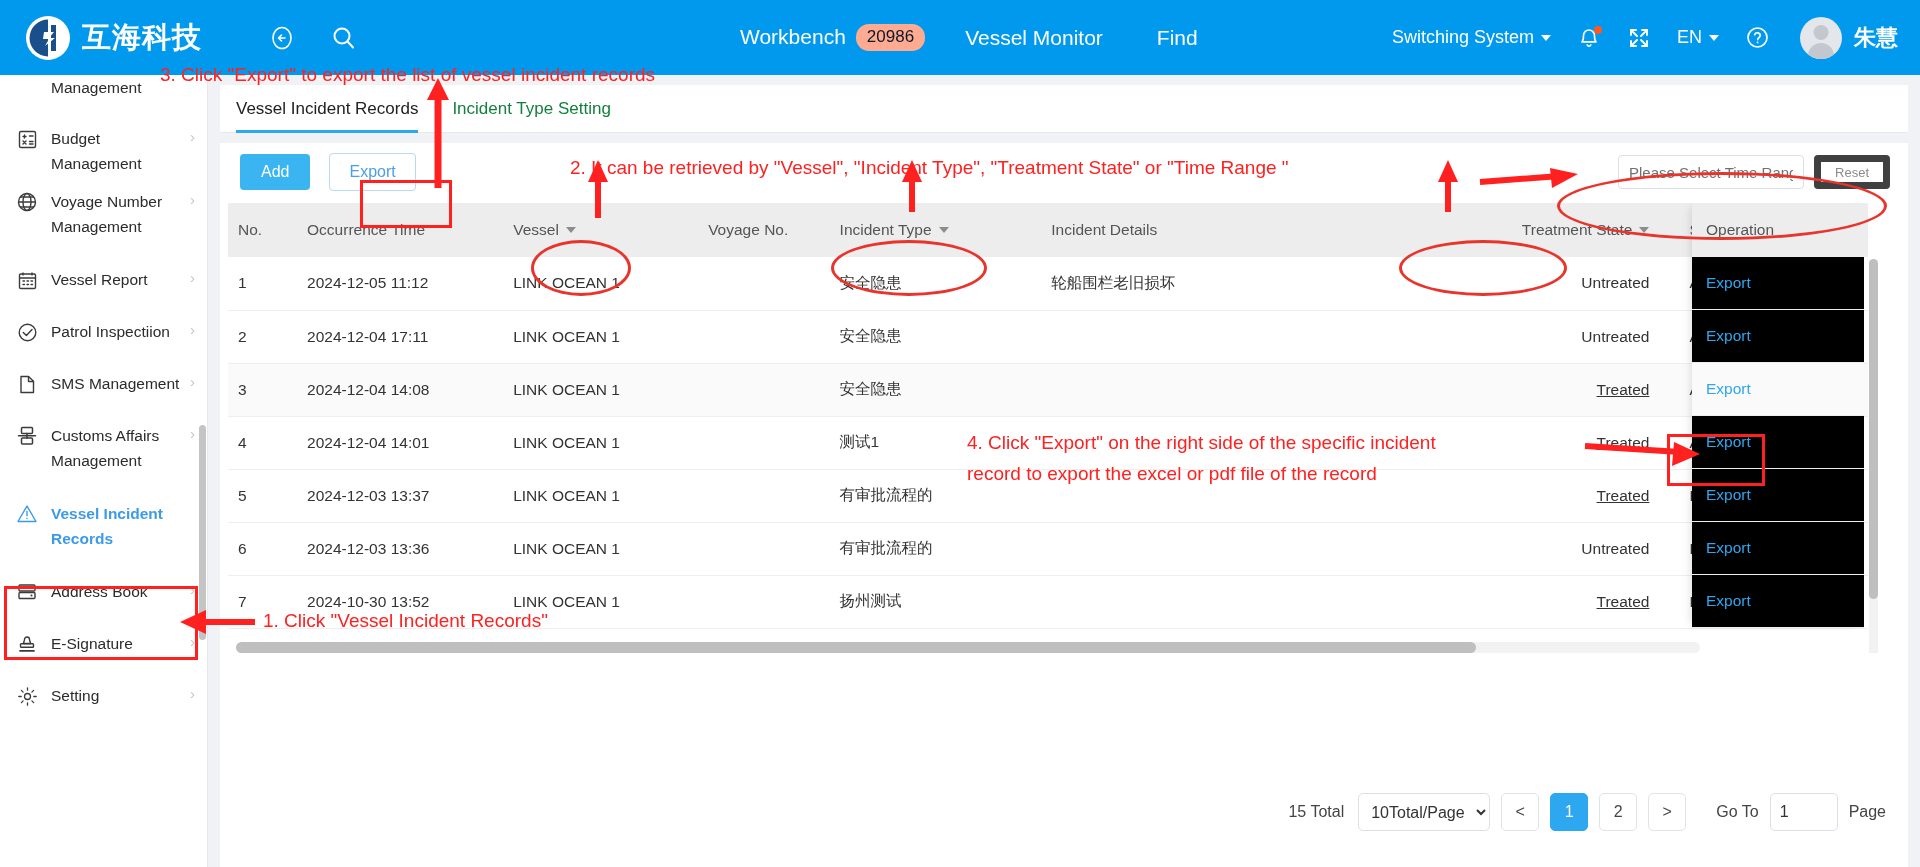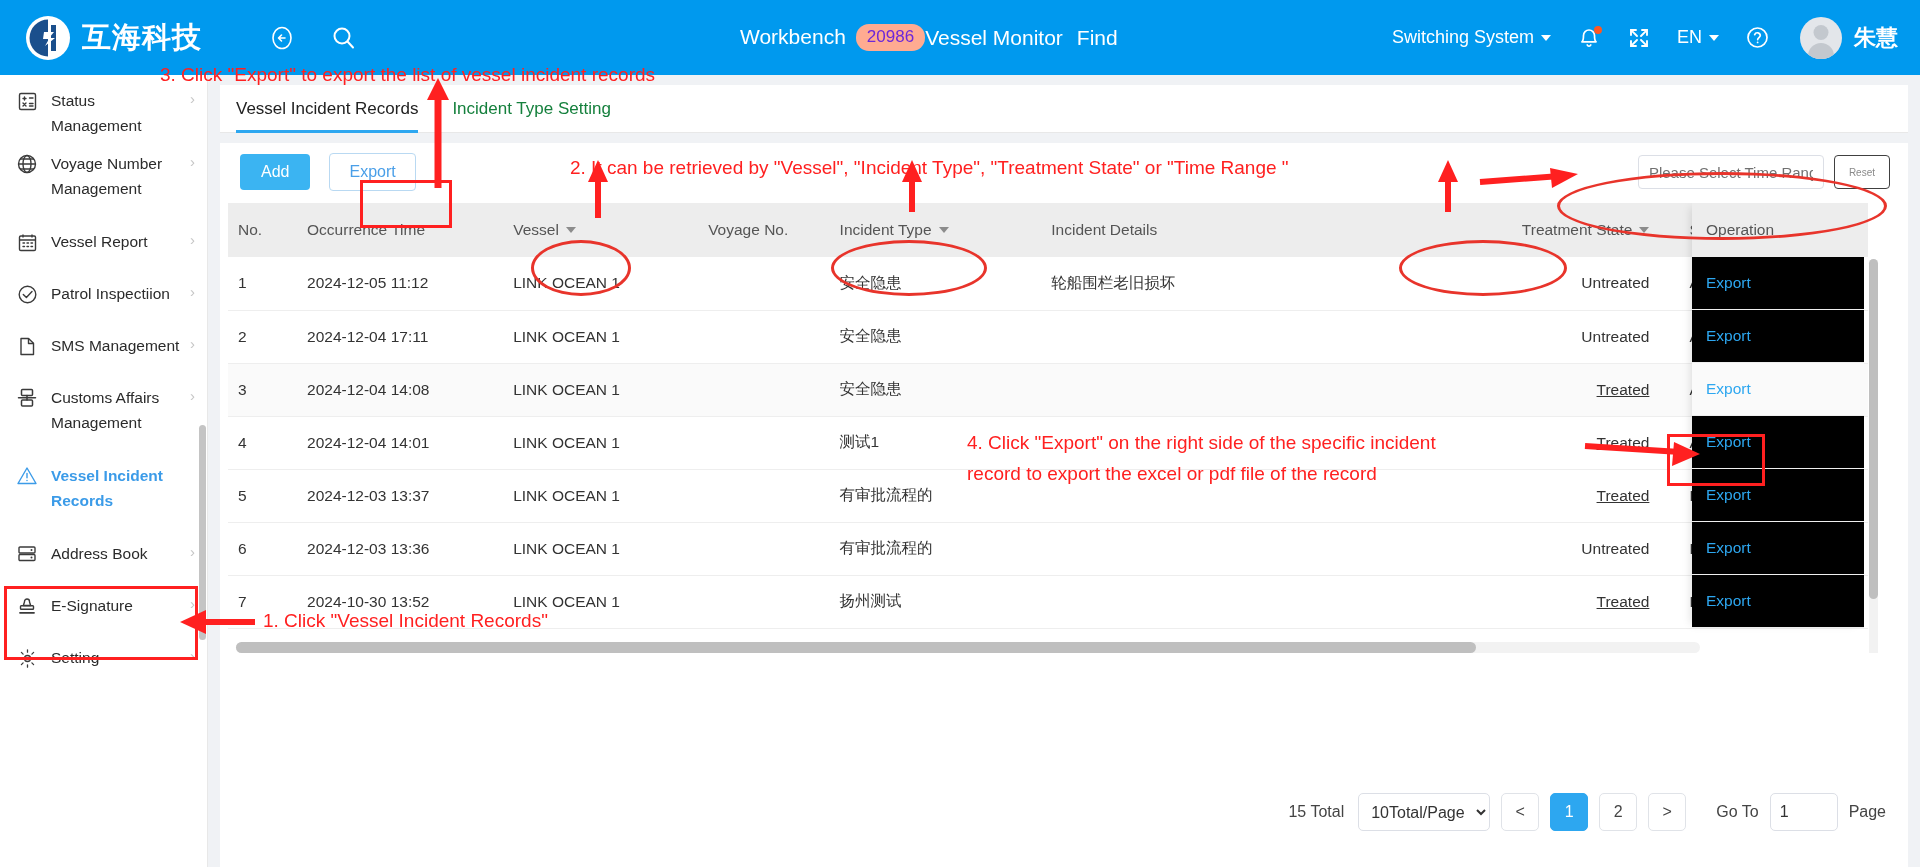--- a/index.html
+++ b/index.html
@@ -29,28 +29,28 @@
     letter-spacing: 1px;
     font-family: "DejaVu Sans", "Liberation Sans", sans-serif;
   }
   .top-icon {
     width: 32px; height: 32px; margin-left: 34px;
     display: flex; align-items: center; justify-content: center;
     color: #fff; cursor: pointer;
   }
   .nav-center {
     position: absolute; left: 740px; top: 0; height: 75px;
-    display: flex; align-items: center; 
+    display: flex; align-items: center; gap: 40px;
   }
   .nav-item {
     color: #ffffff; font-size: 21px; display: flex; align-items: center;
     cursor: pointer; white-space: nowrap;
   }
   .nav-badge {
-    background: #FFAB91; color: #6d28d9; font-size: 17px;
+    background: #FFAB91; color: #0f172a; font-size: 17px;
     border-radius: 13px; padding: 3px 11px; margin-left: 10px;
     line-height: 1.2;
   }
   .top-right {
     position: absolute; right: 22px; top: 0; height: 75px;
     display: flex; align-items: center; gap: 0px;
   }
   .tr-item {
     color: #ffffff; font-size: 18px; margin-left: 26px;
     display: flex; align-items: center; cursor: pointer; white-space: nowrap;
@@ -153,22 +153,22 @@
     position: absolute; right: 18px; top: 12px;
     display: flex; align-items: center; gap: 10px;
   }
   .time-input {
     width: 186px; height: 34px; border: 1px solid #DCDFE6; border-radius: 4px;
     font-size: 15px; color: #606266; padding: 0 10px;
     font-family: "Liberation Sans", sans-serif; background: #fff;
   }
   .time-input::placeholder { color: #707070; }
   .btn-reset {
-    height: 34px; background: #fff; border: 1px solid #404040;
-    border-radius: 4px; font-size: 10px; color: #8A8A8A; padding: 0 14px;
+    height: 34px; background: #fff; border: 7px solid #404040;
+    border-radius: 4px; font-size: 13px; color: #8A8A8A; padding: 0 14px;
     cursor: pointer; font-family: "Liberation Sans", sans-serif;
   }
 
   
   .table-area {
     position: absolute; left: 8px; right: 8px; top: 118px; height: 450px;
     overflow: hidden;
   }
   table.grid { width: 1640px; border-collapse: collapse; table-layout: fixed; }
   table.grid thead th {
@@ -344,29 +344,33 @@
           <circle cx="12.6" cy="17.4" r="0.9" fill="#ffffff" stroke="none"></circle>
         </svg>
       </div>
       <div class="avatar"></div>
       <div class="username">朱慧</div>
     </div>
   </div>
 
   <div class="sidebar">
 
+    <div class="side-item" style="min-height:38px;">
+      <div class="side-ico" style="margin-top:0;"></div>
+      <div class="side-label" style="padding-top:0;">Management</div>
+    </div>
 
     <div class="side-item">
       <div class="side-ico">
         <svg width="21" height="21" viewBox="0 0 21 21" fill="none" stroke="#3b3b3b" stroke-width="1.4">
           <rect x="2.5" y="2.5" width="16" height="16" rx="1.5"></rect>
           <path d="M6 7.5h3M7.5 6v3M12.5 7h3.5M12.5 12.5h3.5M12.5 15h3.5M6 12 L9 15M9 12 L6 15" stroke-linecap="round"></path>
         </svg>
       </div>
-      <div class="side-label">Status Management</div>
+      <div class="side-label">Budget Management</div>
       <div class="side-chev">›</div>
     </div>
 
     <div class="side-item" style="min-height:78px;">
       <div class="side-ico">
         <svg width="22" height="22" viewBox="0 0 22 22" fill="none" stroke="#3b3b3b" stroke-width="1.4">
           <circle cx="11" cy="11" r="8.5"></circle>
           <ellipse cx="11" cy="11" rx="4" ry="8.5"></ellipse>
           <path d="M2.5 11h17M4 6h14M4 16h14"></path>
         </svg>

